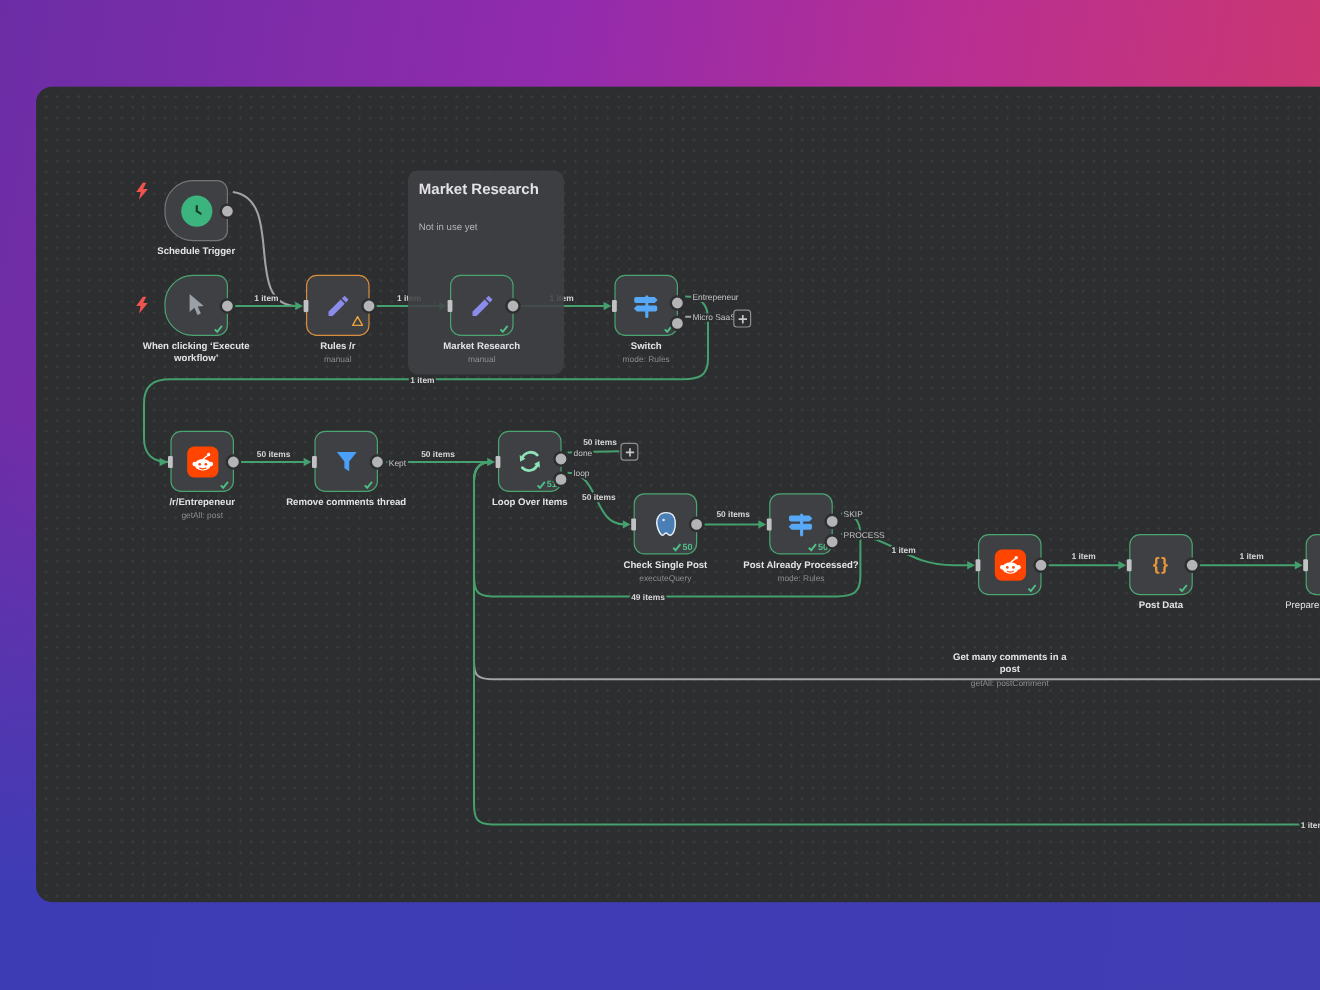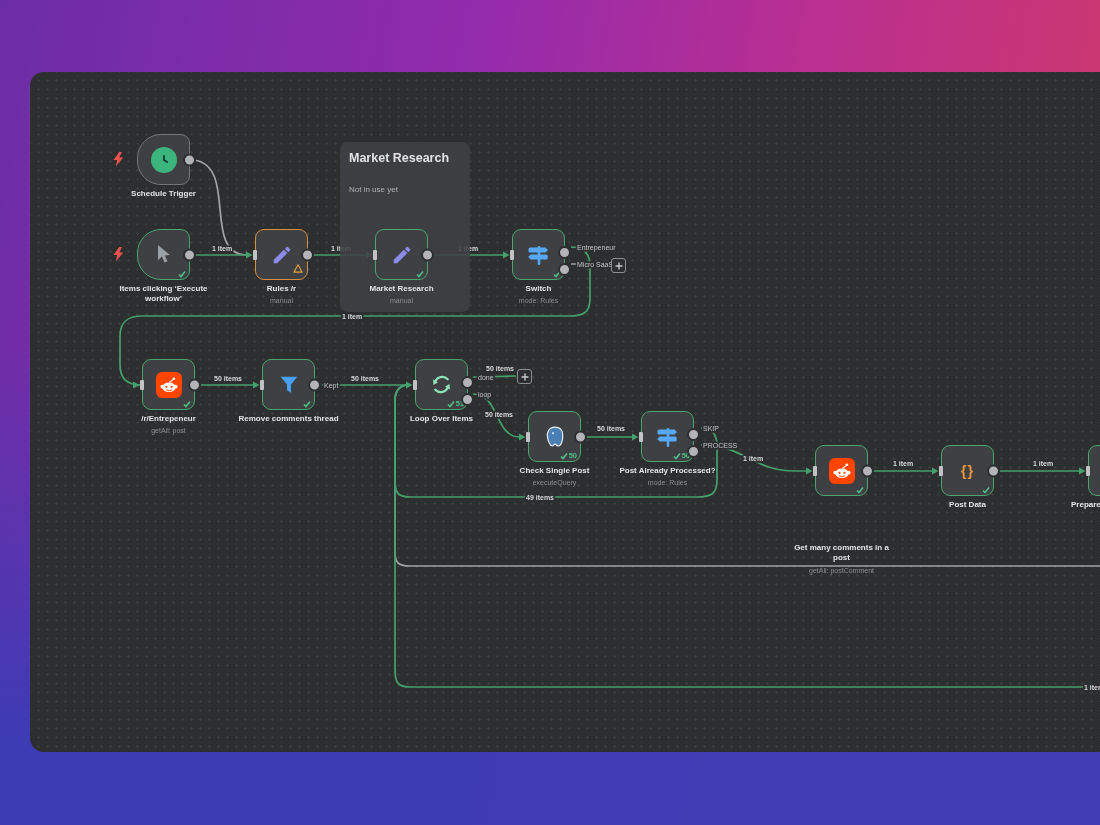--- a/index.html
+++ b/index.html
@@ -54,21 +54,21 @@
     color:#4fbf87;font-size:7.5px;font-weight:700;}
   .warn{position:absolute;right:4px;bottom:2px;}
   .clockwrap{width:26px;height:26px;border-radius:50%;background:#3cb47e;
     display:flex;align-items:center;justify-content:center;}
   .redditwrap{width:26px;height:26px;border-radius:6px;background:#ff4500;
     display:flex;align-items:center;justify-content:center;}
   .braces{font-size:15px;font-weight:700;color:#e8963c;letter-spacing:1px;}
   .plusbtn{position:absolute;width:13px;height:13px;border:1.4px solid #8e8e90;border-radius:3px;
     background:#2d2e30;z-index:3;display:flex;align-items:center;justify-content:center;}
   .bolt{position:absolute;z-index:2;}
-  .floatlabel{position:absolute;font-size:8px;font-weight:700;color:#e4e4e6;white-space:nowrap;z-index:2;}
+  .floatlabel{position:absolute;font-size:8px;font-weight:400;color:#e4e4e6;white-space:nowrap;z-index:2;}
 </style>
 </head>
 <body>
 
 <div class="canvas"></div>
 
 <div class="stage">
 
   <div class="sticky">
     <h1>Market Research</h1>
@@ -134,21 +134,21 @@
     <text class="plabel" x="703" y="448">PROCESS</text>
   </svg>
 
   <svg class="bolt" style="left:113px;top:152px" width="11" height="15" viewBox="0 0 11 15">
     <path d="M6.2 0 L0.5 8 H4.2 L2.8 14.5 L10.2 5.6 H6.2 L9 0 Z" fill="#ef5350"></path>
   </svg>
   <svg class="bolt" style="left:113px;top:247px" width="11" height="15" viewBox="0 0 11 15">
     <path d="M6.2 0 L0.5 8 H4.2 L2.8 14.5 L10.2 5.6 H6.2 L9 0 Z" fill="#ef5350"></path>
   </svg>
 
-  <div class="node trigger gray-b" style="left:137px;top:134px">
+  <div class="node trigger gray-b" style="left:137px;top:150px">
     <div class="box">
       <span class="clockwrap">
         <svg width="14" height="14" viewBox="0 0 14 14">
             <g stroke="#173c2b" stroke-width="1.8" stroke-linecap="round">
               <line x1="7" y1="7" x2="7" y2="2.8"></line>
               <line x1="7" y1="7" x2="10.2" y2="9"></line>
             </g>
           </svg>
       </span>
       <span class="outdot"></span>
@@ -161,21 +161,21 @@
       <svg width="20" height="22" viewBox="0 0 20 22">
         <path d="M4 1 L4 16 L8 12.5 L10.6 18.5 L13.4 17.2 L10.8 11.4 L15.8 11 Z" fill="#9aa0a6"></path>
       </svg>
       <span class="outdot"></span>
       <span class="badge">
           <svg width="8" height="8" viewBox="0 0 8 8">
             <polyline points="1,4.5 3,6.5 7,1.5" fill="none" stroke="#4fbf87" stroke-width="1.6"></polyline>
           </svg>
         </span>
     </div>
-    <div class="nlabel">Items clicking ‘Execute workflow’</div>
+    <div class="nlabel">When clicking ‘Execute workflow’</div>
   </div>
 
   <div class="node orange-b" style="left:255px;top:229px">
     <div class="box">
       <svg width="22" height="22" viewBox="0 0 24 24">
         <path d="M3 17.25V21h3.75L17.81 9.94l-3.75-3.75L3 17.25zM20.71 7.04a1 1 0 0 0 0-1.41l-2.34-2.34a1 1 0 0 0-1.41 0l-1.83 1.83 3.75 3.75 1.83-1.83z" fill="#8b8bea"></path>
       </svg>
       <span class="inport"></span>
       <span class="outdot"></span>
       <span class="warn"><svg width="10" height="9" viewBox="0 0 12 11">

